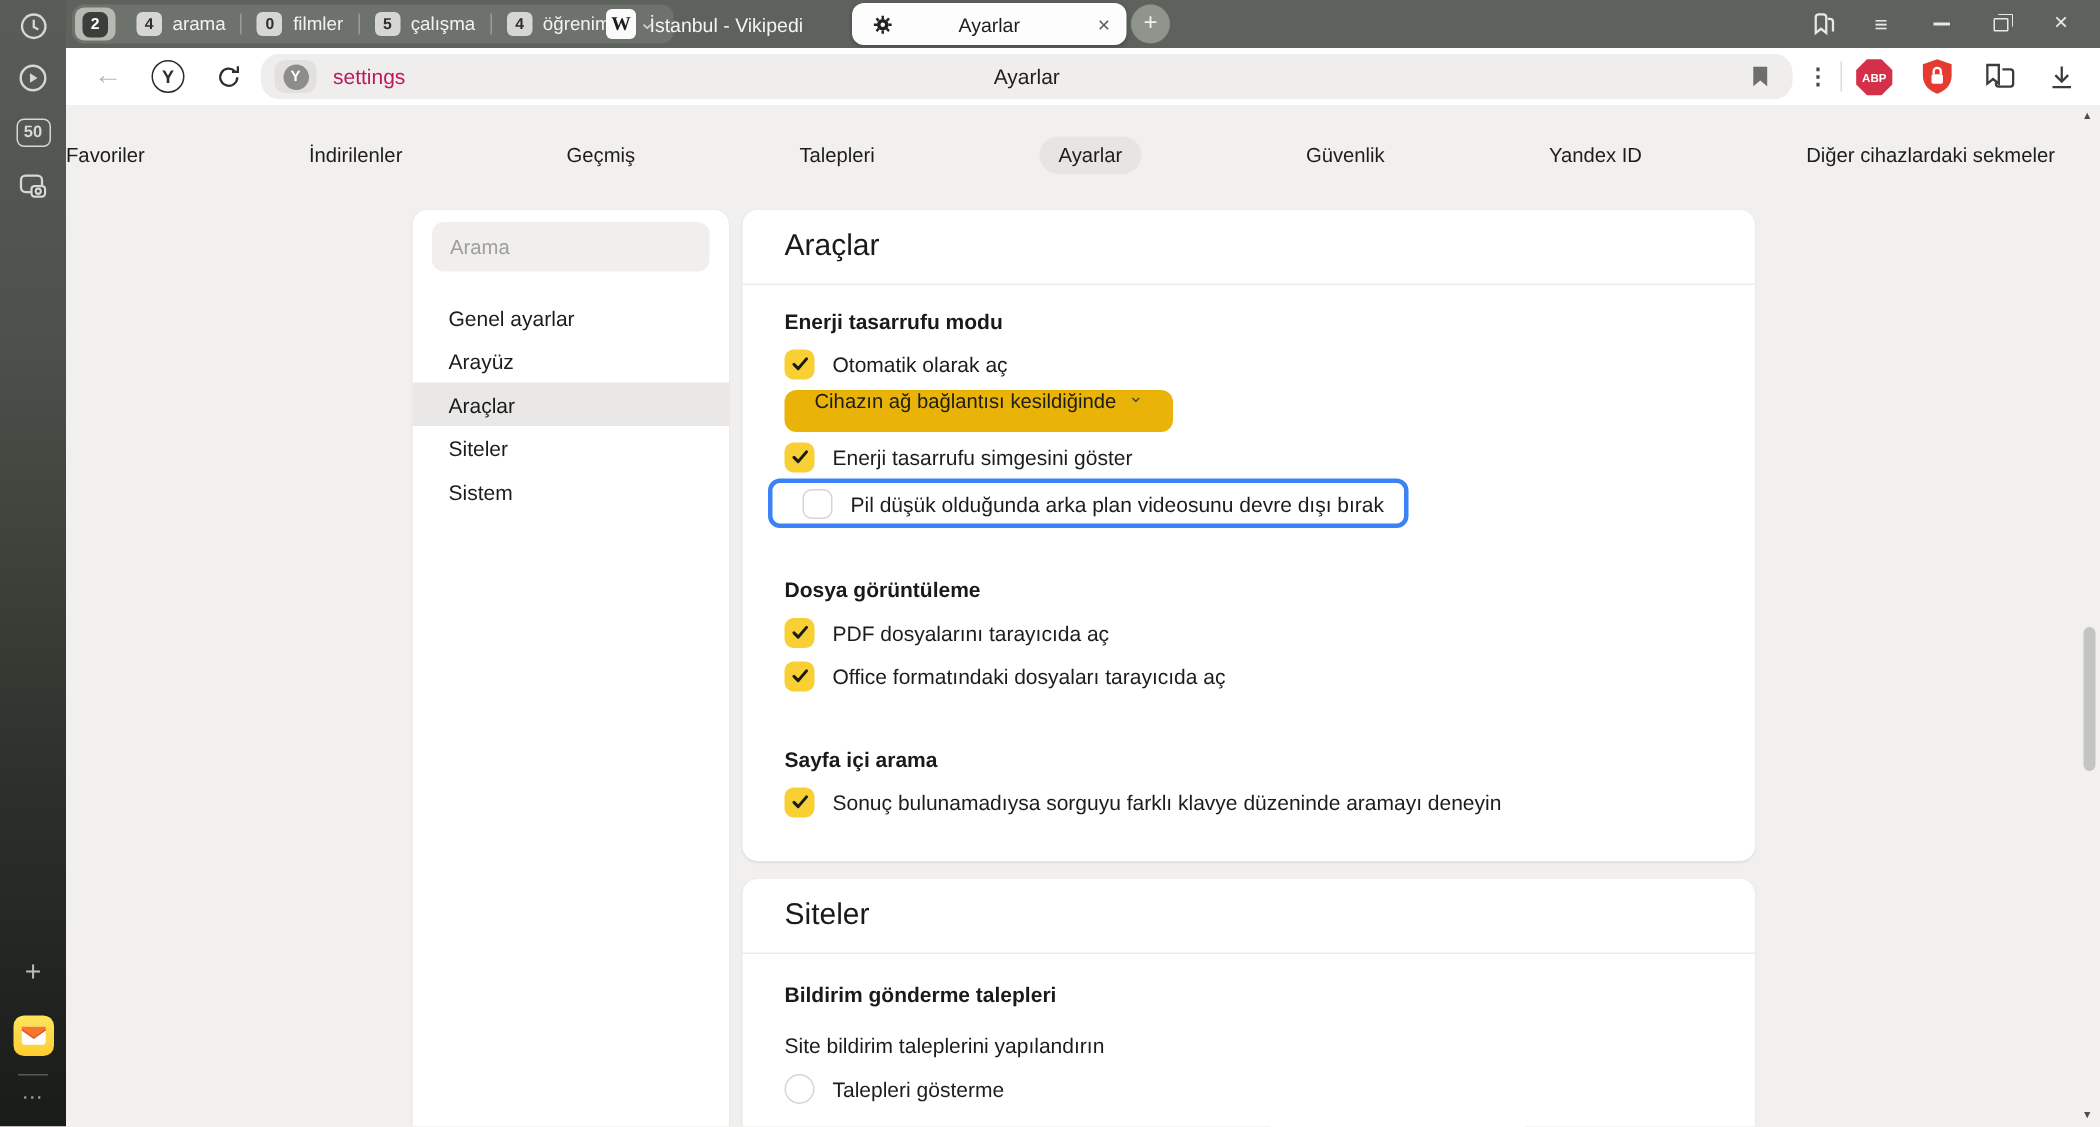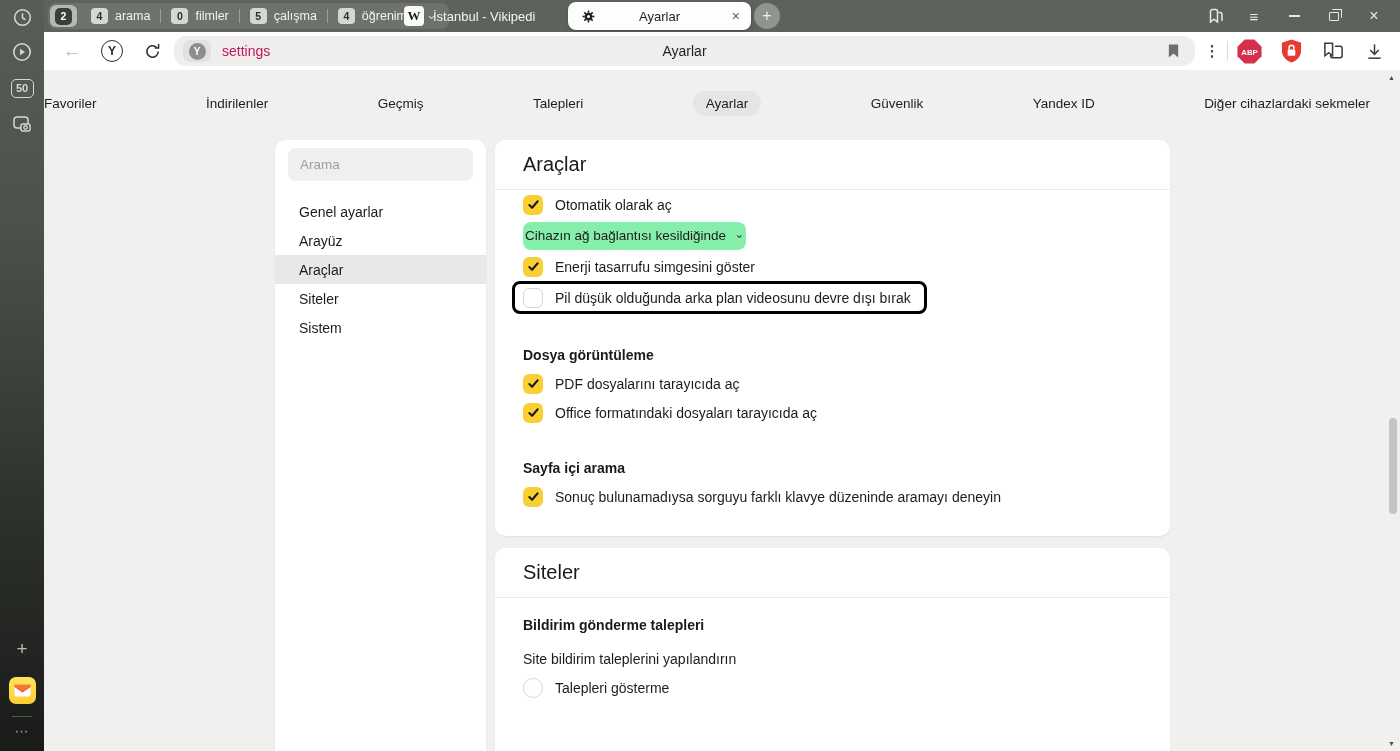--- a/index.html
+++ b/index.html
@@ -94,25 +94,25 @@
   .card-title { font-size:20px; color:#1a1a1a; }
   .card-body { padding:0 28px 25px; }
   .sec-heading { height:29px; display:flex; align-items:center; font-size:14px; font-weight:bold; color:#1a1a1a; margin-top:9px; }
   .sec-heading.gap { margin-top:26px;text-align:right; }
   .row { height:29px; display:flex; align-items:center; }
   .row-tall { height:33px; }
   .cb { width:20px; height:20px; border-radius:6px; flex:none; display:flex; align-items:center; justify-content:center; }
   .cb.checked { background:#f8d033; }
   .cb.unchecked { background:#fff; border:1.5px solid #d6d5d3; }
   .ctl-label { margin-left:12px; font-size:14px; color:#1c1c1c; white-space:nowrap; }
-  .dropdown { height:28px; background:#86efac; border-radius:8px; display:inline-flex; align-items:center;
-    padding:0 2px; font-size:13.5px; color:#1c1c1c; gap:8px; }
+  .dropdown { height:28px; background:#eab308; border-radius:8px; display:inline-flex; align-items:flex-start;
+    padding:0 20px; font-size:13.5px; color:#1c1c1c; gap:8px; }
   .dd-chevron { font-size:12px; color:#444; margin-top:-3px; }
-  .highlight-row { display:inline-flex; align-items:center; height:33px; border:3px solid #000000;
-    border-radius:8px; padding:0 13px 0 8px; margin-left:-11px; }
+  .highlight-row { display:inline-flex; align-items:center; height:33px; border:3px solid #3b82f6;
+    border-radius:8px; padding:0 13px 0 20px; margin-left:-11px; }
   .radio { width:20px; height:20px; border-radius:50%; flex:none; position:relative; }
   .radio.checked { background:#f8d033; }
   .radio.checked:after { content:""; position:absolute; left:6.5px; top:6.5px; width:7px; height:7px; border-radius:50%; background:#111; }
   .radio.unchecked { background:#fff; border:1.5px solid #d6d5d3; }
   .hint { margin-left:14px; font-size:14px; color:#9c9c9a; }
   .desc-row { height:29px; display:flex; align-items:center; font-size:14px; color:#1c1c1c; margin-top:5px; }
   .sites-card { margin-top:12px; height:240px; }
 
   
   .scrollbar { position:absolute; right:0; top:0; bottom:0; width:13px; }
@@ -329,20 +329,21 @@
     </div>
   </div>
 
   <div class="main-cards">
 
     <div class="card">
       <div class="card-header">
         <span class="card-title">Araçlar</span>
       </div>
       <div class="card-body">
+        <div class="sec-heading">Enerji tasarrufu modu</div>
 
         <div class="row">
           <span class="cb checked">
             <svg width="13" height="13" viewBox="0 0 14 14" fill="none" stroke="#1b1b1b" stroke-width="2.2" stroke-linecap="round" stroke-linejoin="round">
                 <path d="M2.5 7.5l3 3 6-7"></path>
               </svg>
           </span>
           <span class="ctl-label">Otomatik olarak aç</span>
         </div>
 

